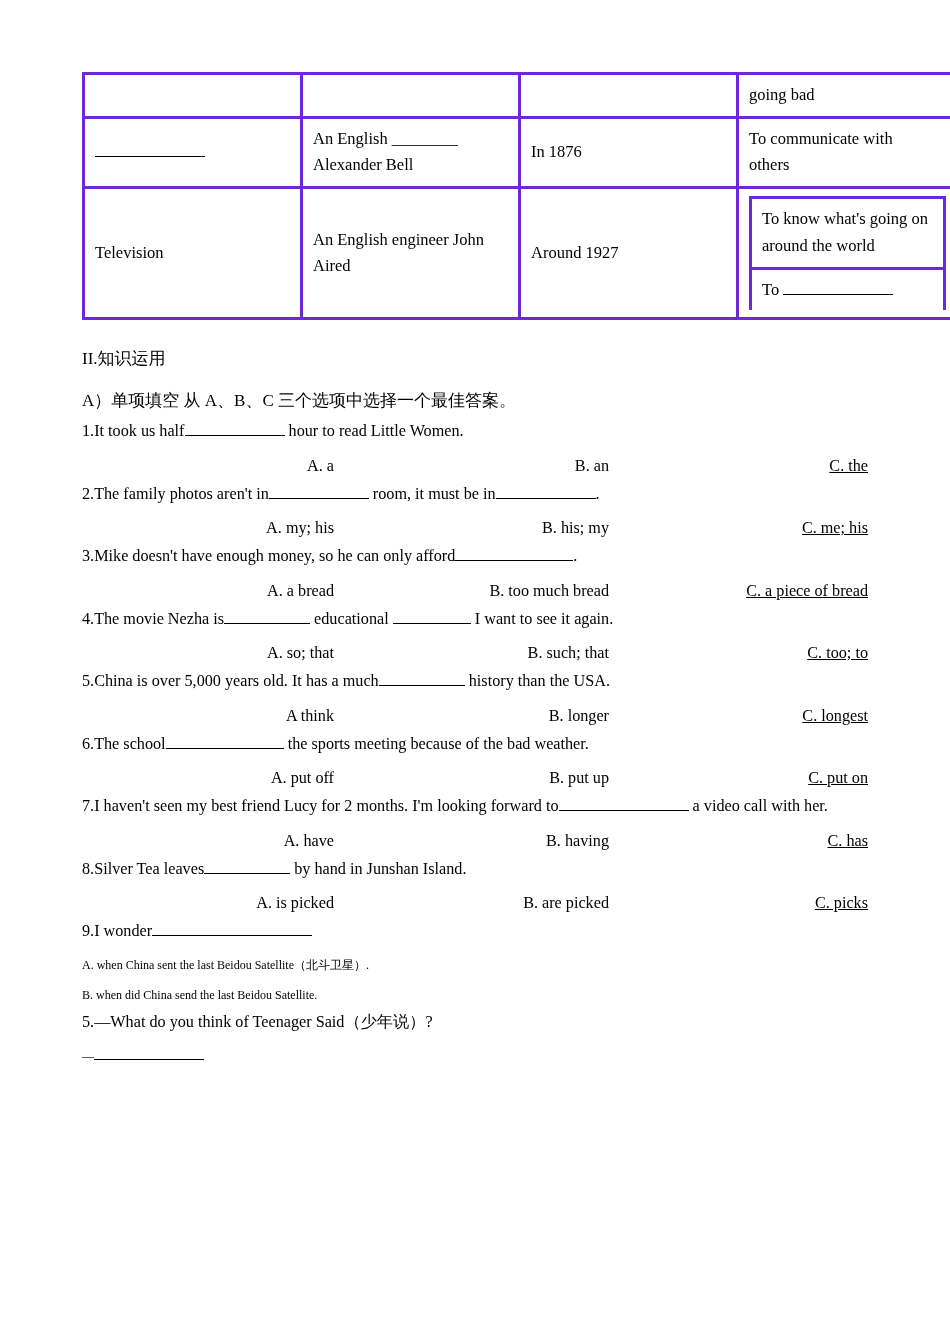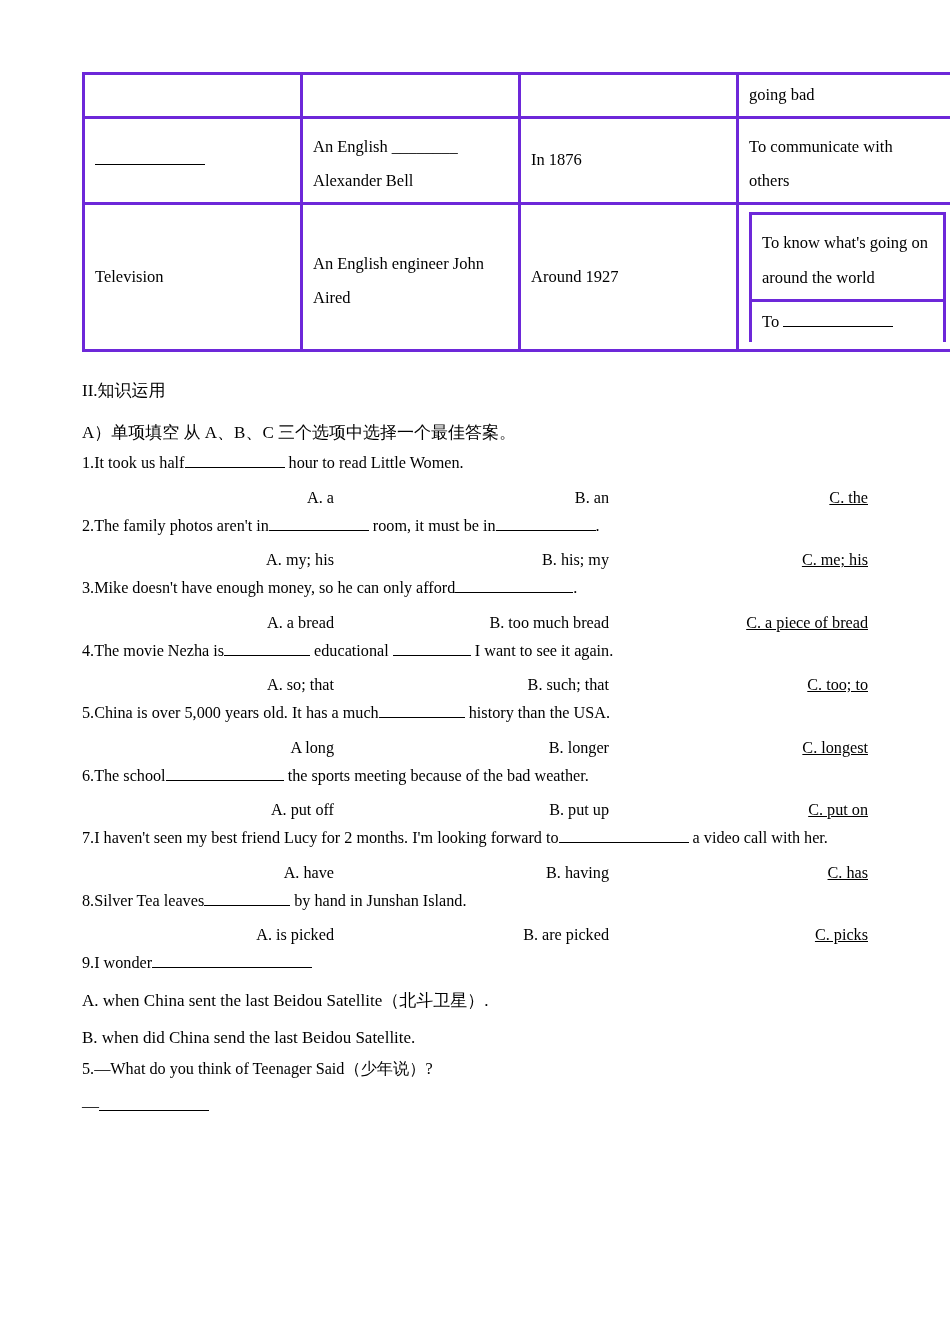--- a/index.html
+++ b/index.html
@@ -31,21 +31,21 @@
     border: 3px solid #6d28d9;
     vertical-align: middle;
     font-size: 16.5px;
     line-height: 1.62;
     padding: 7px 9px 7px 10px;
   }
   td.c1 { width: 196px; }
   td.c2 { width: 196px; }
   td.c3 { width: 196px; }
   td.c4 { width: 197px; }
-  .cellline { display: block; margin-top: 8px; }
+  .cellline { display: block; }
   .blank-lg { display: inline-block; border-bottom: 1px solid #000; width: 110px; }
   .nested {
     border-collapse: collapse;
     width: 100%;
     height: 100%;
   }
   td.nopad { padding: 0; }
   .nested td {
     border: none;
     border-bottom: 1px solid #000;
@@ -78,21 +78,21 @@
   .opts {
     display: flex;
     margin: 13px 0 0 0;
     font-size: 16.2px;
     text-align: right;
   }
   .opts .o1 { width: 252px; flex: 0 0 252px; }
   .opts .o2 { width: 275px; flex: 0 0 275px; }
   .opts .o3 { flex: 1 1 auto; text-decoration: underline; }
   .optline {
-    font-size: 17px;
+    font-size: 12px;
     margin: 13px 0 0 0;
     line-height: 1.45;
   }
   .u2 { display: inline-block; border-bottom: 1px solid #000; width: 86px; vertical-align: baseline; }
   .u3 { display: inline-block; border-bottom: 1px solid #000; width: 100px; vertical-align: baseline; }
   .u4 { display: inline-block; border-bottom: 1px solid #000; width: 78px; vertical-align: baseline; }
   .u5 { display: inline-block; border-bottom: 1px solid #000; width: 118px; vertical-align: baseline; }
   .u6 { display: inline-block; border-bottom: 1px solid #000; width: 130px; vertical-align: baseline; }
   .u7 { display: inline-block; border-bottom: 1px solid #000; width: 160px; vertical-align: baseline; }
   .u8 { display: inline-block; border-bottom: 1px solid #000; width: 110px; vertical-align: baseline; }
@@ -184,21 +184,21 @@
   <div class="opts">
     <span class="o1">A. so; that</span>
     <span class="o2">B. such; that</span>
     <span class="o3">C. too; to</span>
   </div>
 
   <p class="q">
     <span class="qnum">5.</span><span>China is over 5,000 years old. It has a much</span><span class="u2"></span> <span>history than the USA.</span>
   </p>
   <div class="opts">
-    <span class="o1">A  long</span>
+    <span class="o1">A  think</span>
     <span class="o2">B. longer</span>
     <span class="o3">C. longest</span>
   </div>
 
   <p class="q">
     <span class="qnum">6.</span><span>The school</span><span class="u5"></span> <span>the sports meeting because of the bad weather.</span>
   </p>
   <div class="opts">
     <span class="o1">A. put off</span>
     <span class="o2">B. put up</span>

